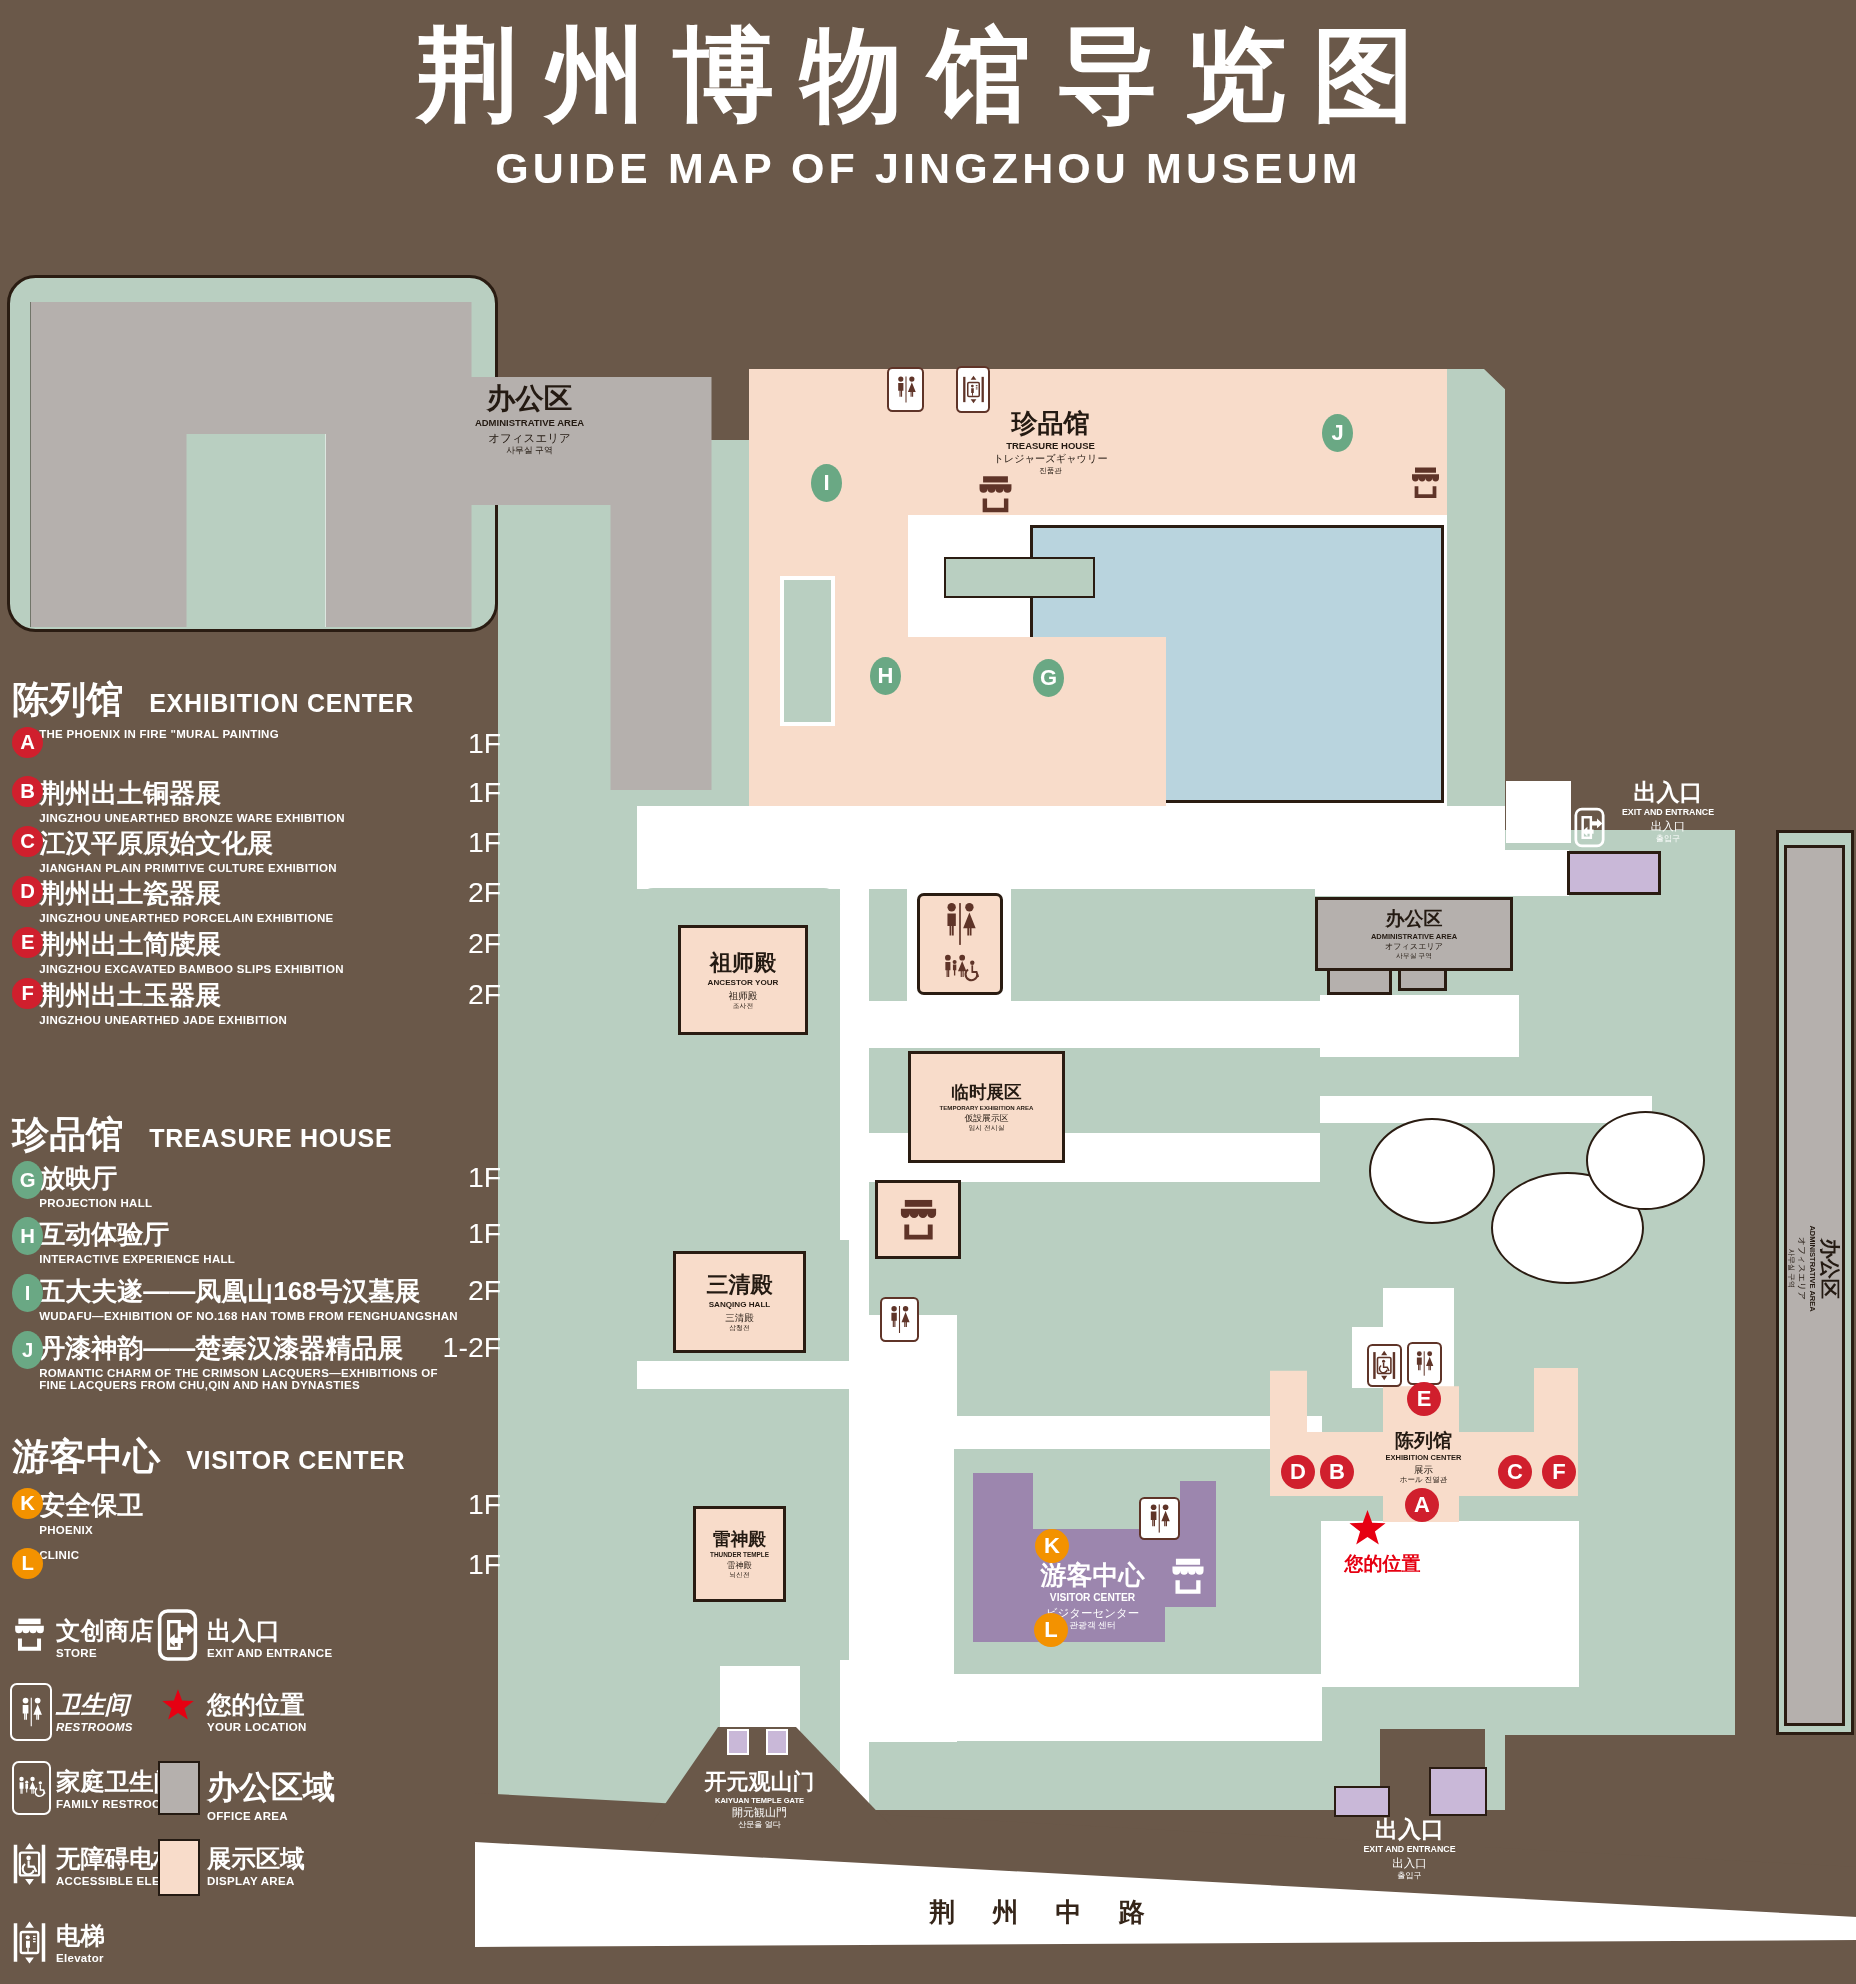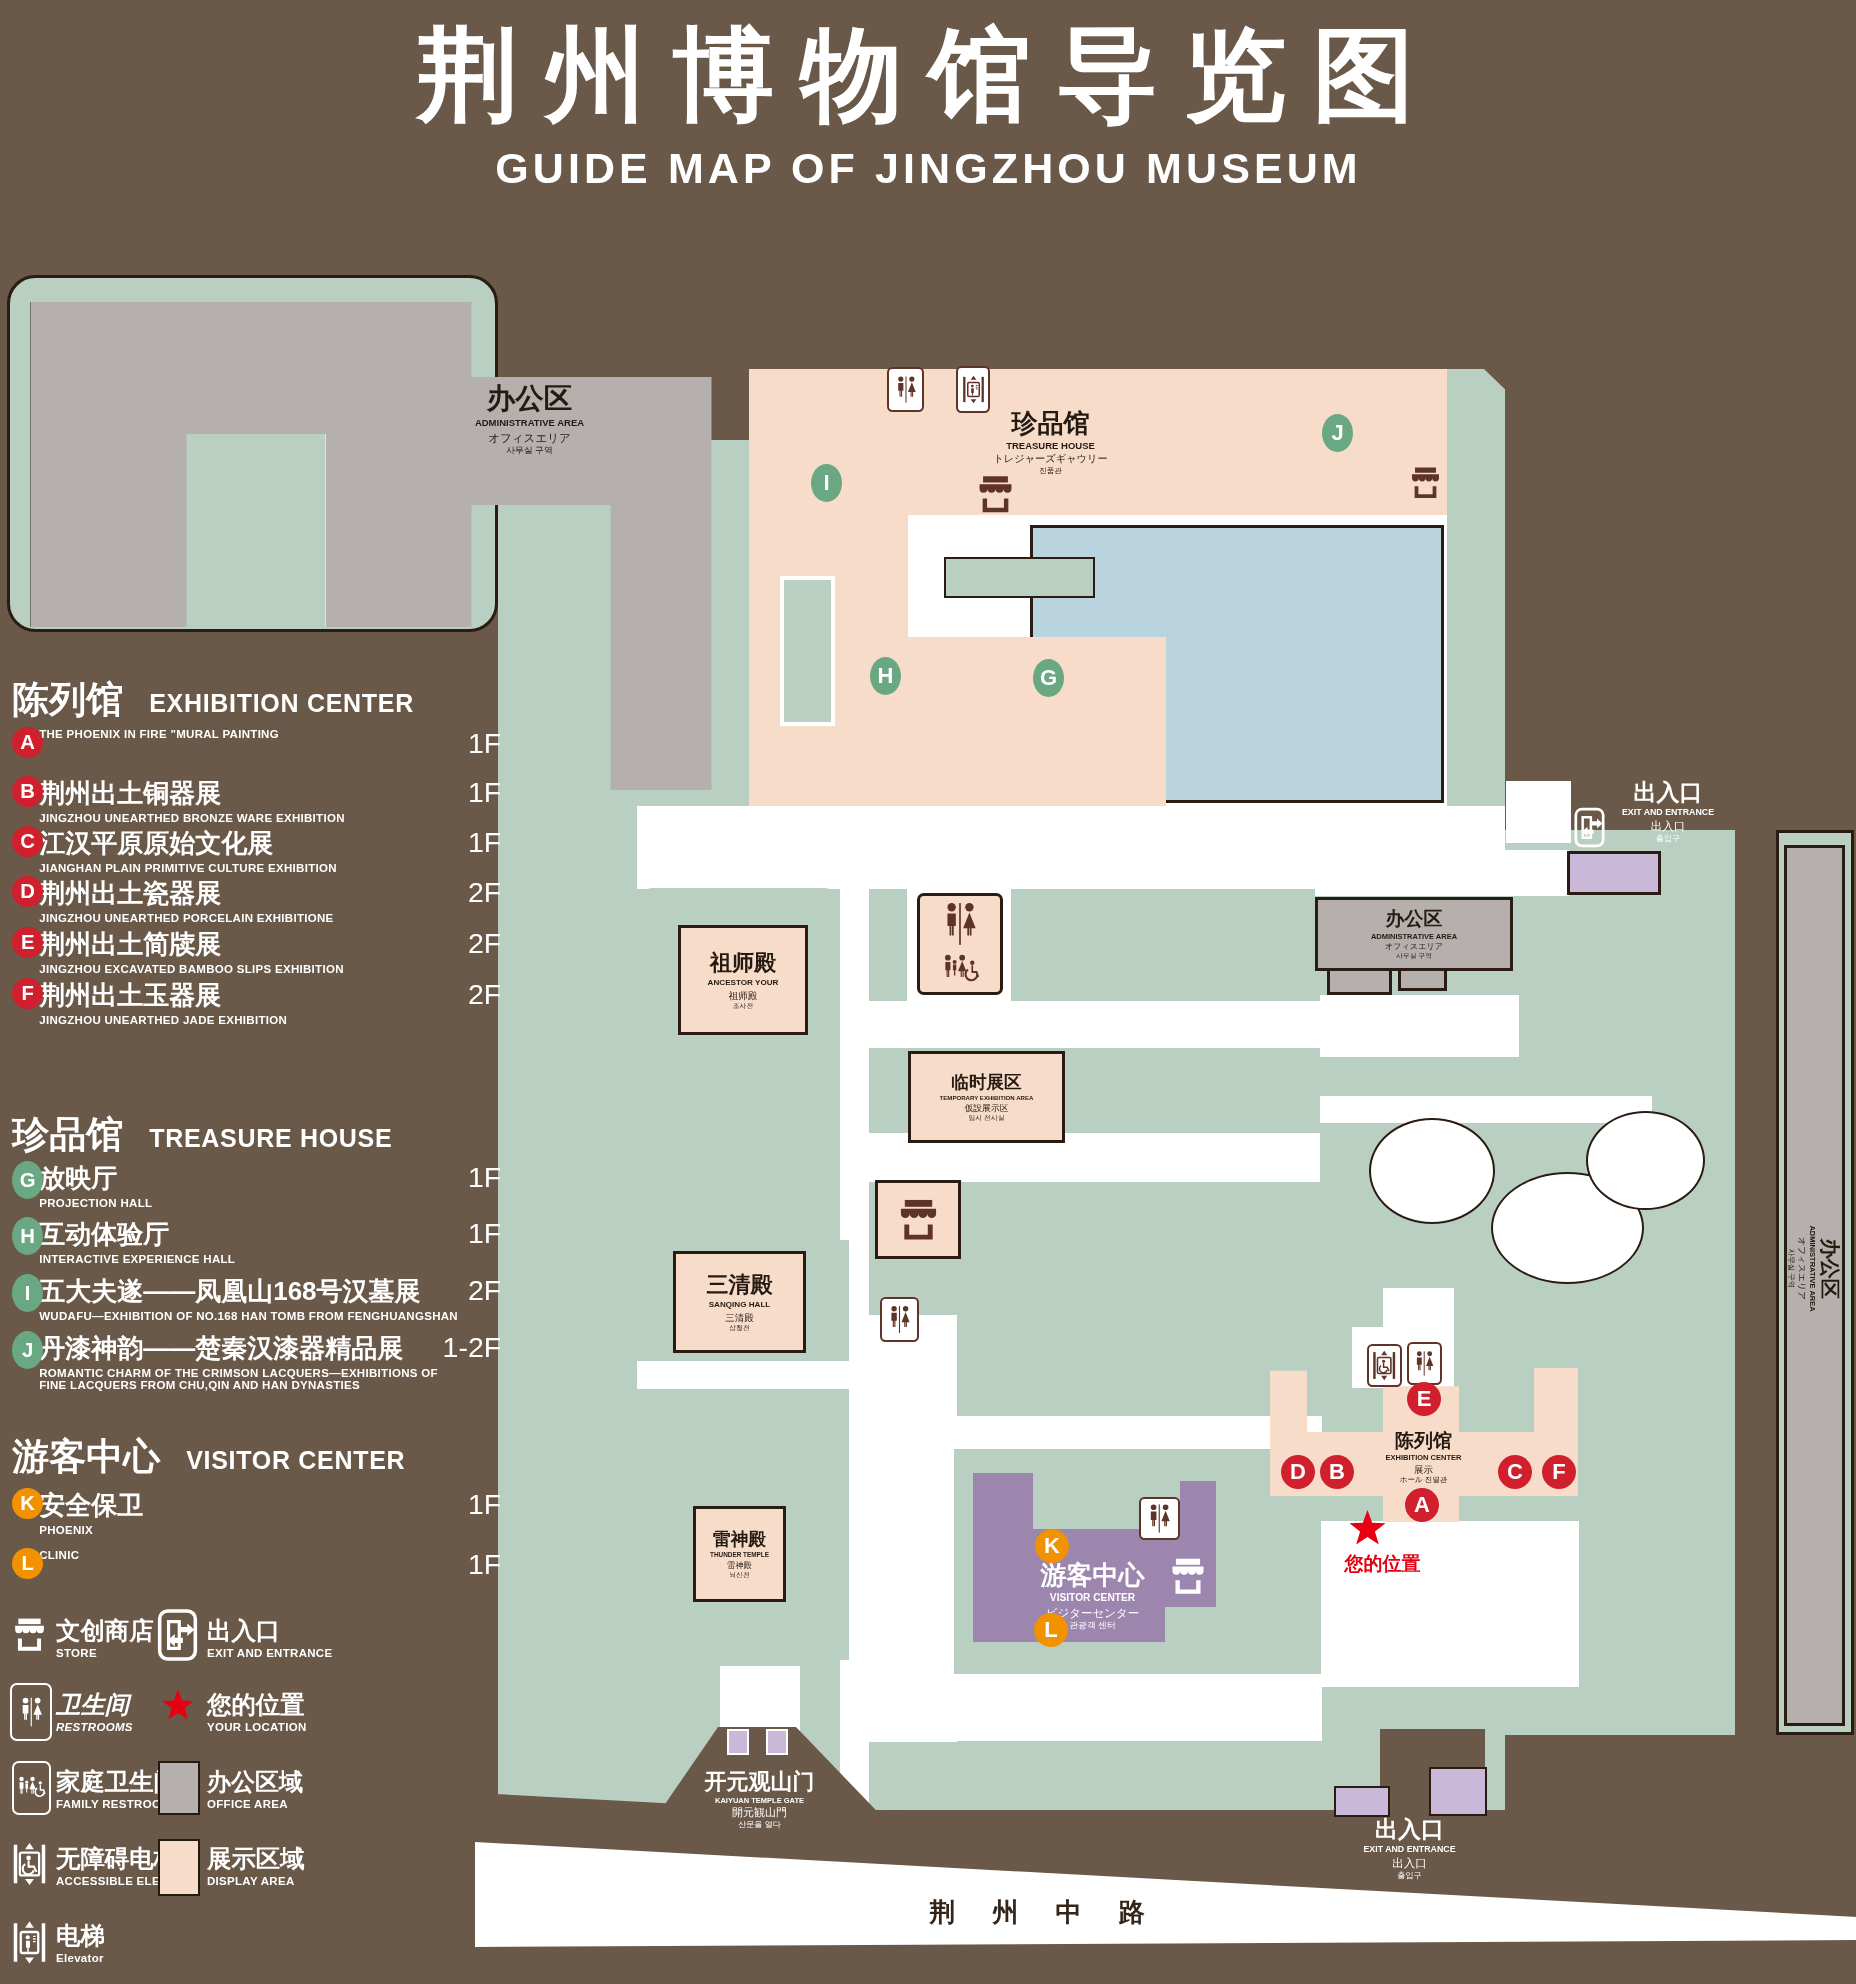--- a/index.html
+++ b/index.html
@@ -194,21 +194,21 @@
         <path d="M13 14h4v7h-1.2v6h-1.6v-6H13z" fill="currentColor"></path>
         <circle cx="24" cy="6" r="3.4" fill="currentColor"></circle>
         <path d="M24 10l5 12h-3.2v7h-1.4v-7h-.8v7h-1.4v-7H19z" fill="currentColor"></path>
         <circle cx="36" cy="12" r="2.6" fill="currentColor"></circle>
         <rect x="35" y="15" width="2" height="9" fill="currentColor"></rect>
         <path d="M31 20a7 7 0 1 0 11 6" fill="none" stroke="currentColor" stroke-width="2.4"></path>
         <path d="M36 23h5l2 6" fill="none" stroke="currentColor" stroke-width="2.4"></path>
       </svg>
     </span>
 </div>
-<div class="abs pink bdr boxlabel" style="left:908px;top:1051px;width:157px;height:92px;">
+<div class="abs pink bdr boxlabel" style="left:908px;top:1051px;width:157px;height:112px;">
   <div class="l1" style="font-size:17.6px;font-weight:bold;">临时展区</div>
   <div class="l2" style="font-size:6.1px;font-weight:bold;">TEMPORARY EXHIBITION AREA</div>
   <div class="l3" style="font-size:8.8px;margin-top:1.4px;">仮設展示区</div>
   <div class="l4" style="font-size:6.8px;">임시 전시실</div>
 </div>
 <div class="abs pink bdr boxlabel" style="left:673px;top:1251px;width:133px;height:102px;">
   <div class="l1" style="font-size:22px;font-weight:bold;">三清殿</div>
   <div class="l2" style="font-size:8.1px;font-weight:bold;">SANQING HALL</div>
   <div class="l3" style="font-size:9.5px;margin-top:1.4px;">三清殿</div>
   <div class="l4" style="font-size:6.8px;">삼청전</div>
@@ -546,21 +546,21 @@
         <path d="M36 23h5l2 6" fill="none" stroke="currentColor" stroke-width="2.4"></path>
       </svg>
     </span>
   </div>
 <div class="abs" style="left:56px;top:1766px;">
   <div class="lg-zh" style="font-size:24.4px;">家庭卫生间</div>
   <div class="lg-en">FAMILY RESTROOMS</div>
 </div>
 <div class="abs gray swatch" style="left:158px;top:1761px;width:38px;height:50px;"></div>
 <div class="abs" style="left:207px;top:1766px;">
-  <div class="lg-zh" style="font-size:24px;">办公区域</div>
+  <div class="lg-zh" style="font-size:32px;">办公区域</div>
   <div class="lg-en">OFFICE AREA</div>
 </div>
 
 <div class="abs lgicon" style="left:12.2px;top:1837px;width:35px;height:54px;">
     <span style="display:block;width:35px;height:54px;">
       <svg viewBox="0 0 40 52">
         <rect x="2" y="4" width="4" height="44" fill="currentColor"></rect>
         <rect x="34" y="4" width="4" height="44" fill="currentColor"></rect>
         <path d="M20 2l5 7h-10z" fill="currentColor"></path>
         <path d="M20 50l-5-7h10z" fill="currentColor"></path>

